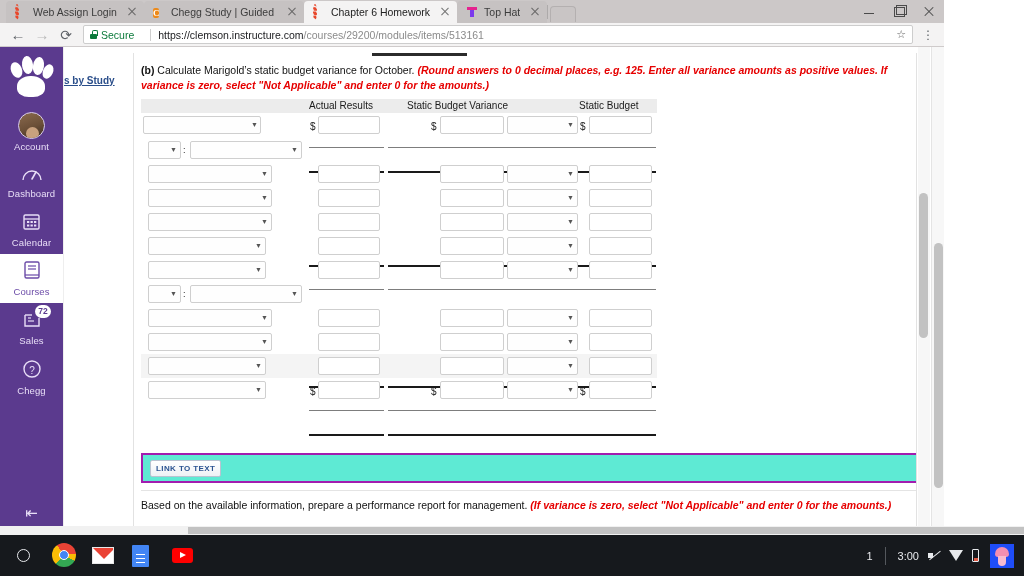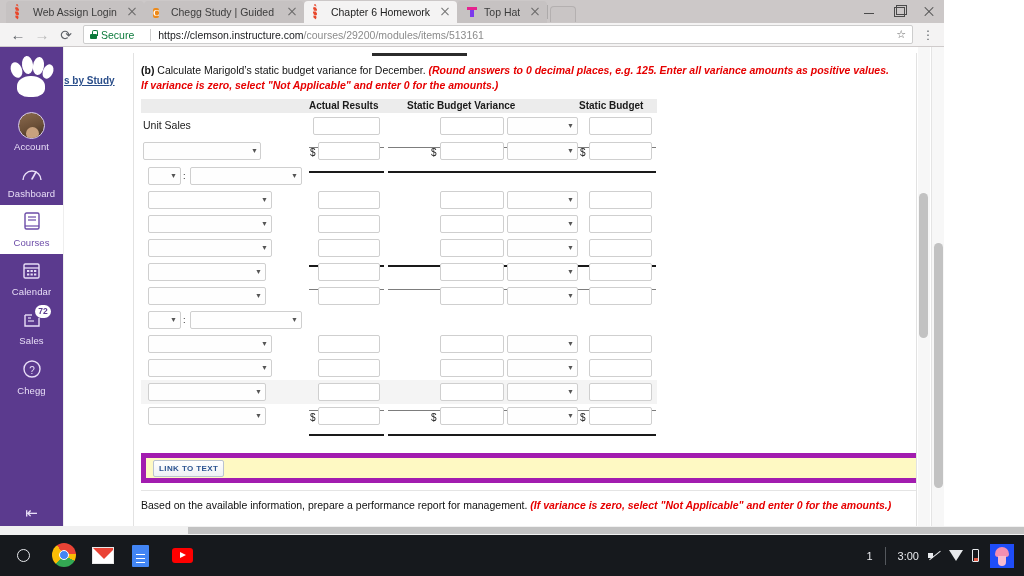--- a/index.html
+++ b/index.html
@@ -171,21 +171,21 @@
     font-size: 10.5px; color: #111; line-height: 14.5px;
   }
   .qtext b { font-weight: bold; }
   .qred { color: #e60000; font-style: italic; font-weight: bold; }
 
   
   .tbl { position: absolute; left: 7px; top: 46px; width: 516px; font-size: 10px; }
   .thead {
     height: 14px; background: #ececec; position: relative;
   }
-  .th { position: absolute; font-weight: bold; color: #1a1a1a; font-size: 10px; top: 1px; }
+  .th { position: absolute; font-weight: normal; color: #1a1a1a; font-size: 10px; top: 1px; }
   .th-ar { left: 168px; }
   .th-sbv { left: 243px; margin-left: 23px; }
   .th-sb { left: 438px; }
 
   .row { position: relative; height: 24px; }
   .row.shaded { background: #f4f4f4; }
   .rowlabel { position: absolute; left: 2px; top: 6px; font-size: 10.5px; color: #1a1a1a; }
 
   select.sel {
     position: absolute; height: 18px; font-size: 9px; background: #fefefe;
@@ -202,21 +202,21 @@
     font-family: "Liberation Sans", sans-serif;
   }
   .dollar { position: absolute; font-size: 10px; color: #1a1a1a; }
 
   .hr-thin { position: absolute; height: 1px; background: #7d7d7d; }
   .hr-thick { position: absolute; height: 1.6px; background: #1a1a1a; }
 
   
   .linkbar {
     position: absolute; left: 7px; top: 400px; width: 845px; height: 30px;
-    background: #fef9c3; border: 5px solid #a21caf; display: flex; align-items: center;
+    background: #5eead4; border: 2px solid #a21caf; display: flex; align-items: center;
   }
   .linkcell { height: 100%; display:flex; align-items:center; padding: 0 7px; }
   .linkcell.second { border-left: 1px solid #dfe3e8; margin-left: 397px; }
   .lnkbtn {
     font-size: 8px; font-weight: bold; color: #2c5491; letter-spacing: .4px;
     background: linear-gradient(#ffffff,#eef1f5);
     border: 1px solid #b9c3d1; border-radius: 2px; padding: 3px 5px;
   }
   .footrule { position:absolute; left:7px; top: 437px; width: 845px; height:1px; background:#e4e4e4; }
   .foottext {
@@ -377,48 +377,48 @@
       <div class="cn-item">
         <span class="cn-icon">
           <svg width="22" height="17" viewBox="0 0 22 17">
               <path d="M2 15 A9 9 0 0 1 20 15" fill="none" stroke="#e8def7" stroke-width="1.4"></path>
               <path d="M11 14 L15 7" stroke="#e8def7" stroke-width="1.6" stroke-linecap="round"></path>
             </svg>
         </span>
         <span class="cn-label">Dashboard</span>
       </div>
 
-      <div class="cn-item active">
-        <span class="cn-icon">
-          <svg width="18" height="19" viewBox="0 0 18 19">
-              <rect x="2" y="1" width="14" height="16" rx="1.5" fill="none" stroke="#6c4ca8" stroke-width="1.4"></rect>
-              <line x1="5" y1="5" x2="13" y2="5" stroke="#6c4ca8" stroke-width="1.2"></line>
-              <line x1="5" y1="8" x2="13" y2="8" stroke="#6c4ca8" stroke-width="1.2"></line>
-              <line x1="2" y1="14" x2="16" y2="14" stroke="#6c4ca8" stroke-width="1.2"></line>
-            </svg>
-        </span>
-        <span class="cn-label">Courses</span>
-      </div>
-
       <div class="cn-item">
         <span class="cn-icon">
           <svg width="19" height="19" viewBox="0 0 19 19">
               <rect x="2" y="3" width="15" height="14" rx="1.3" fill="none" stroke="#e8def7" stroke-width="1.4"></rect>
               <line x1="2" y1="7" x2="17" y2="7" stroke="#e8def7" stroke-width="1.3"></line>
               <rect x="5" y="9" width="2.3" height="2" fill="#e8def7"></rect>
               <rect x="8.5" y="9" width="2.3" height="2" fill="#e8def7"></rect>
               <rect x="12" y="9" width="2.3" height="2" fill="#e8def7"></rect>
               <rect x="5" y="12.5" width="2.3" height="2" fill="#e8def7"></rect>
               <rect x="8.5" y="12.5" width="2.3" height="2" fill="#e8def7"></rect>
               <rect x="12" y="12.5" width="2.3" height="2" fill="#e8def7"></rect>
             </svg>
         </span>
         <span class="cn-label">Calendar</span>
       </div>
 
+      <div class="cn-item active">
+        <span class="cn-icon">
+          <svg width="18" height="19" viewBox="0 0 18 19">
+              <rect x="2" y="1" width="14" height="16" rx="1.5" fill="none" stroke="#6c4ca8" stroke-width="1.4"></rect>
+              <line x1="5" y1="5" x2="13" y2="5" stroke="#6c4ca8" stroke-width="1.2"></line>
+              <line x1="5" y1="8" x2="13" y2="8" stroke="#6c4ca8" stroke-width="1.2"></line>
+              <line x1="2" y1="14" x2="16" y2="14" stroke="#6c4ca8" stroke-width="1.2"></line>
+            </svg>
+        </span>
+        <span class="cn-label">Courses</span>
+      </div>
+
       <div class="cn-item">
         <span class="cn-icon">
           <svg width="20" height="19" viewBox="0 0 20 19">
               <path d="M3 5 L3 16 L17 16 L17 8" fill="none" stroke="#e8def7" stroke-width="1.4"></path>
               <path d="M3 5 L10 5" stroke="#e8def7" stroke-width="1.4"></path>
               <line x1="6" y1="8" x2="9" y2="8" stroke="#e8def7" stroke-width="1.2"></line>
               <line x1="6" y1="11" x2="12" y2="11" stroke="#e8def7" stroke-width="1.2"></line>
             </svg>
         </span>
         <span class="badge">72</span>
@@ -439,39 +439,31 @@
     </div>
 
     <div class="canvas-body">
       <div class="crumbrule"></div>
       <div class="breadcrumb-link">s by Study</div>
 
       <div class="assign">
         <div class="tabrule"></div>
 
         <div class="qtext">
-          <b>(b)</b><span> Calculate Marigold’s static budget variance for December. </span><span class="qred">(Round answers to 0 decimal places, e.g. 125. Enter all variance amounts as positive values. If variance is zero, select "Not Applicable" and enter 0 for the amounts.)</span>
+          <b>(b)</b><span> Calculate Marigold’s static budget variance for October. </span><span class="qred">(Round answers to 0 decimal places, e.g. 125. Enter all variance amounts as positive values. If variance is zero, select "Not Applicable" and enter 0 for the amounts.)</span>
         </div>
 
         <div class="tbl">
 
           <div class="thead">
             <span class="th th-ar">Actual Results</span>
             <span class="th th-sbv">Static Budget Variance</span>
             <span class="th th-sb">Static Budget</span>
           </div>
 
-          <div class="row" style="height:26px">
-            <span class="rowlabel">Unit Sales</span>
-            <input class="num" style="left: 172px; top: 4px; width: 67px;" value="">
-            <input class="num" style="left: 299px; top: 4px; width: 64px;" value="">
-            <select class="sel" style="left:366px;top:4px;width:71px"></select>
-            <span class="seldrop" style="left:426px;top:9px">▼</span>
-            <input class="num" style="left: 448px; top: 4px; width: 63px;" value="">
-          </div>
           <div class="hr-thin" style="left:168px;top:48px;width:75px"></div>
           <div class="hr-thin" style="left:247px;top:48px;width:268px"></div>
 
           <div class="row" style="height:25px">
             <select class="sel" style="left:2px;top:3px;width:118px"></select>
             <span class="seldrop" style="left:110px;top:8px">▼</span>
             <span class="dollar" style="left:169px;top:8px">$</span>
             <input class="num" style="left: 177px; top: 3px; width: 62px;">
             <input class="num" style="left: 299px; top: 3px; width: 64px;">
             <span class="dollar" style="left:290px;top:8px">$</span>

